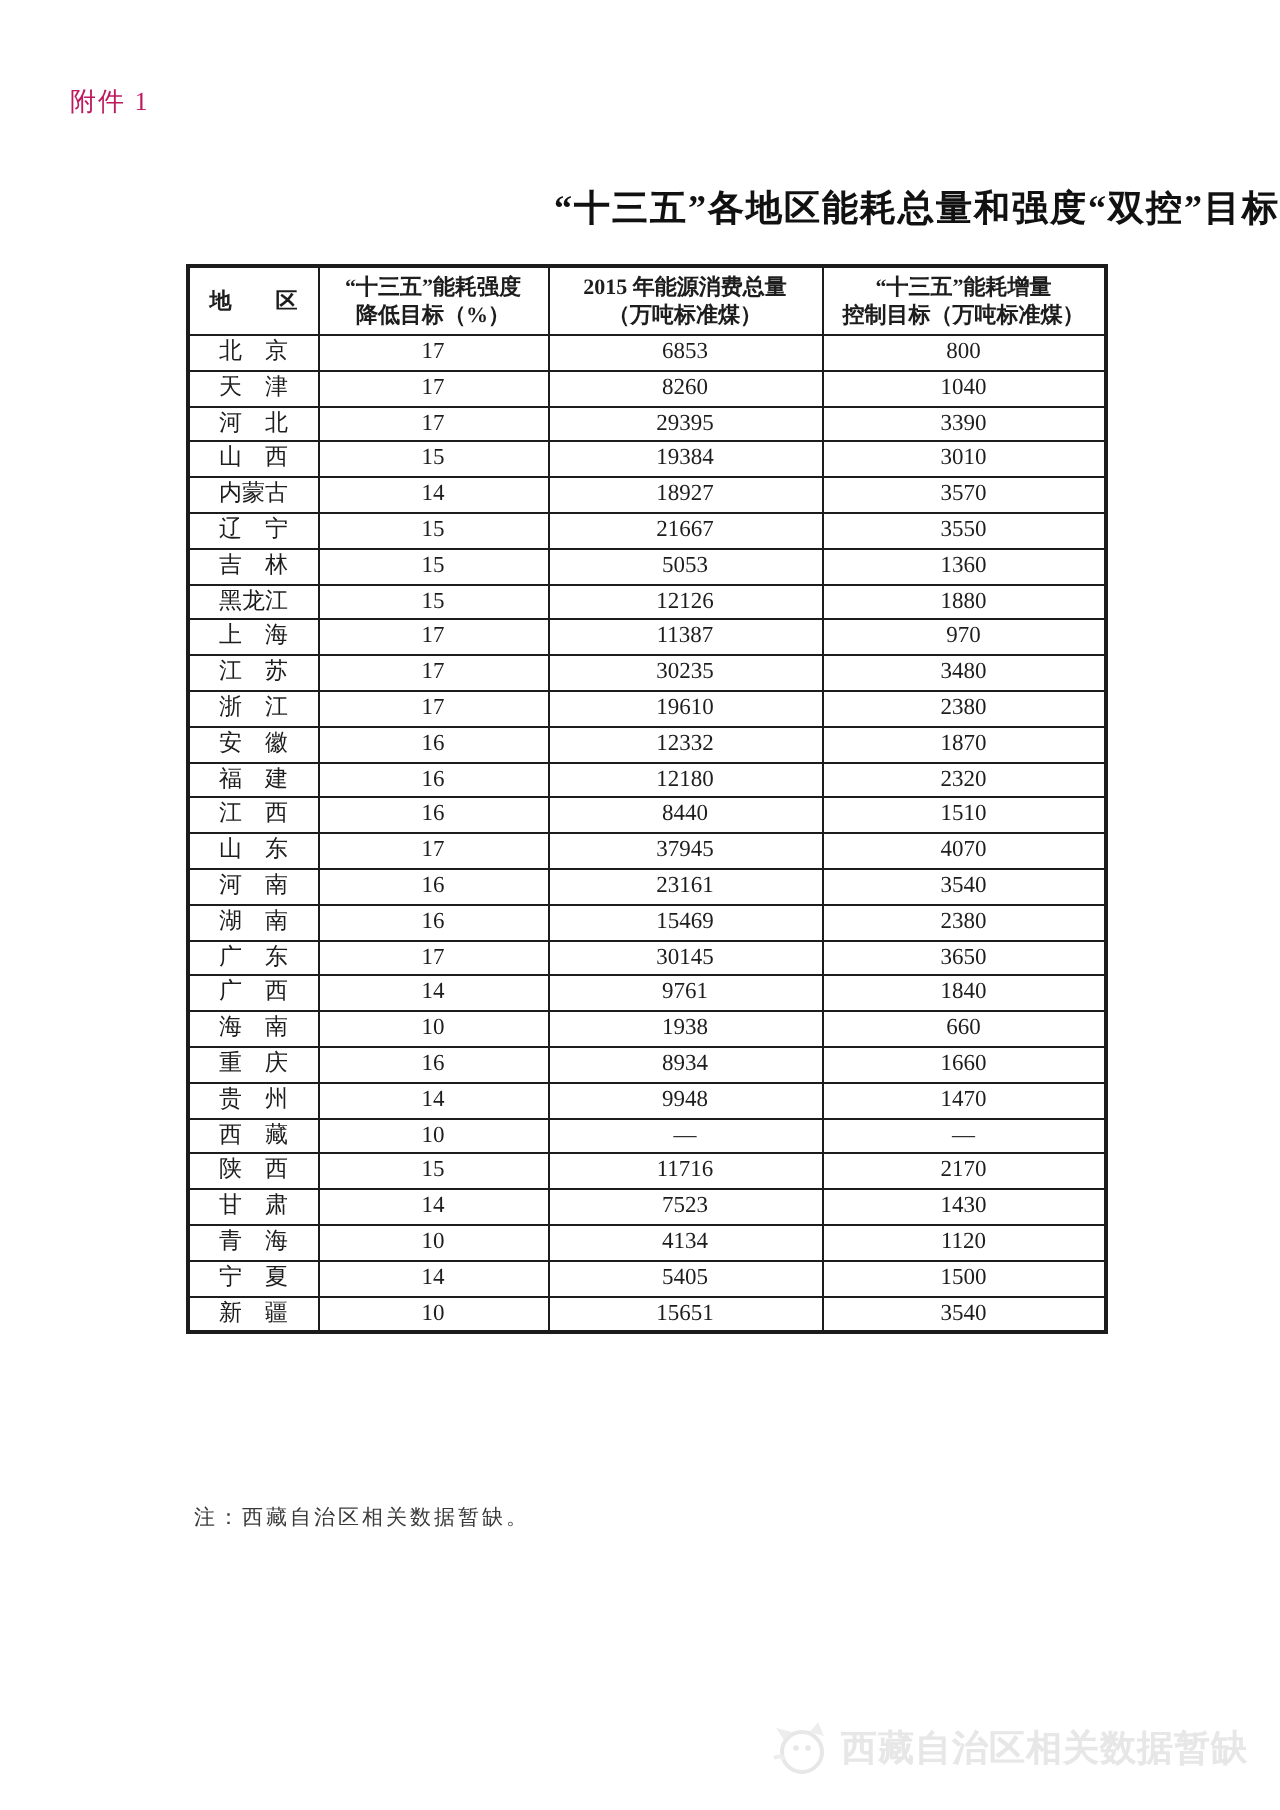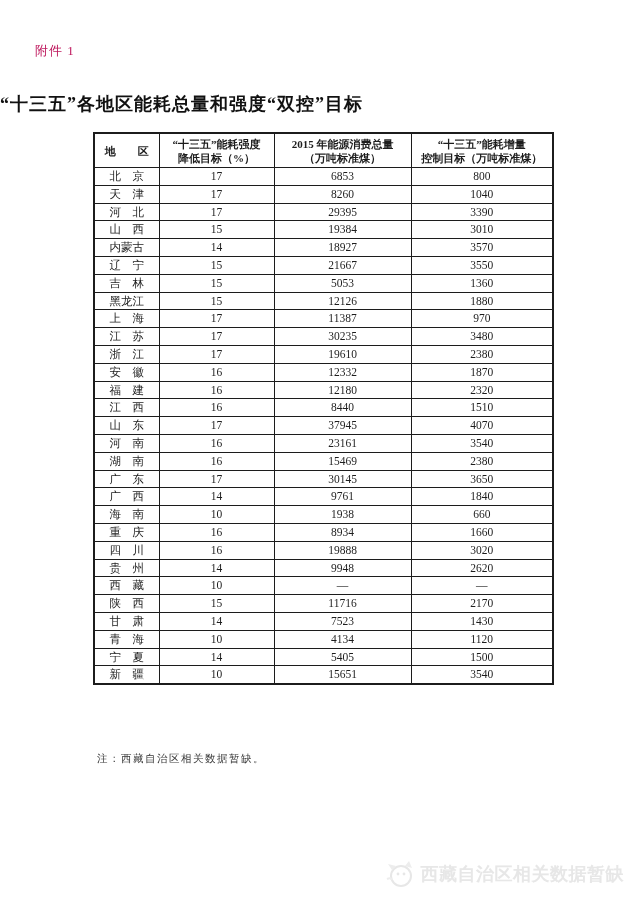--- a/index.html
+++ b/index.html
@@ -10,21 +10,21 @@
     font-family:"Liberation Serif","DejaVu Serif",serif;
     color:#1f1f1f;
     overflow:hidden;
   }
   .attachment{
     position:absolute;left:35px;top:42px;
     font-size:13px;letter-spacing:1px;color:#be185d;
   }
   .doc-title{
     position:absolute;left:0;top:92px;width:640px;
-    text-align:left;font-size:18px;font-weight:bold;
+    text-align:right;font-size:18px;font-weight:bold;
     letter-spacing:1px;color:#111;
   }
   .table-wrap{
     position:absolute;left:93px;top:132px;width:410px;
   }
   table.dual{
     border-collapse:collapse;table-layout:fixed;width:459px;
     border:2px solid #1c1c1c;
   }
   table.dual th,table.dual td{
@@ -236,32 +236,26 @@
     <td>660</td>
   </tr>
 
   <tr>
     <td class="c-region">重　庆</td>
     <td>16</td>
     <td>8934</td>
     <td>1660</td>
   </tr>
 
-  <tr>
-    <td class="c-region">四　川</td>
-    <td>16</td>
-    <td>19888</td>
-    <td>3020</td>
-  </tr>
 
   <tr>
     <td class="c-region">贵　州</td>
     <td>14</td>
     <td>9948</td>
-    <td>2620</td>
+    <td>1470</td>
   </tr>
 
 
   <tr>
     <td class="c-region">西　藏</td>
     <td>10</td>
     <td>—</td>
     <td>—</td>
   </tr>
 

